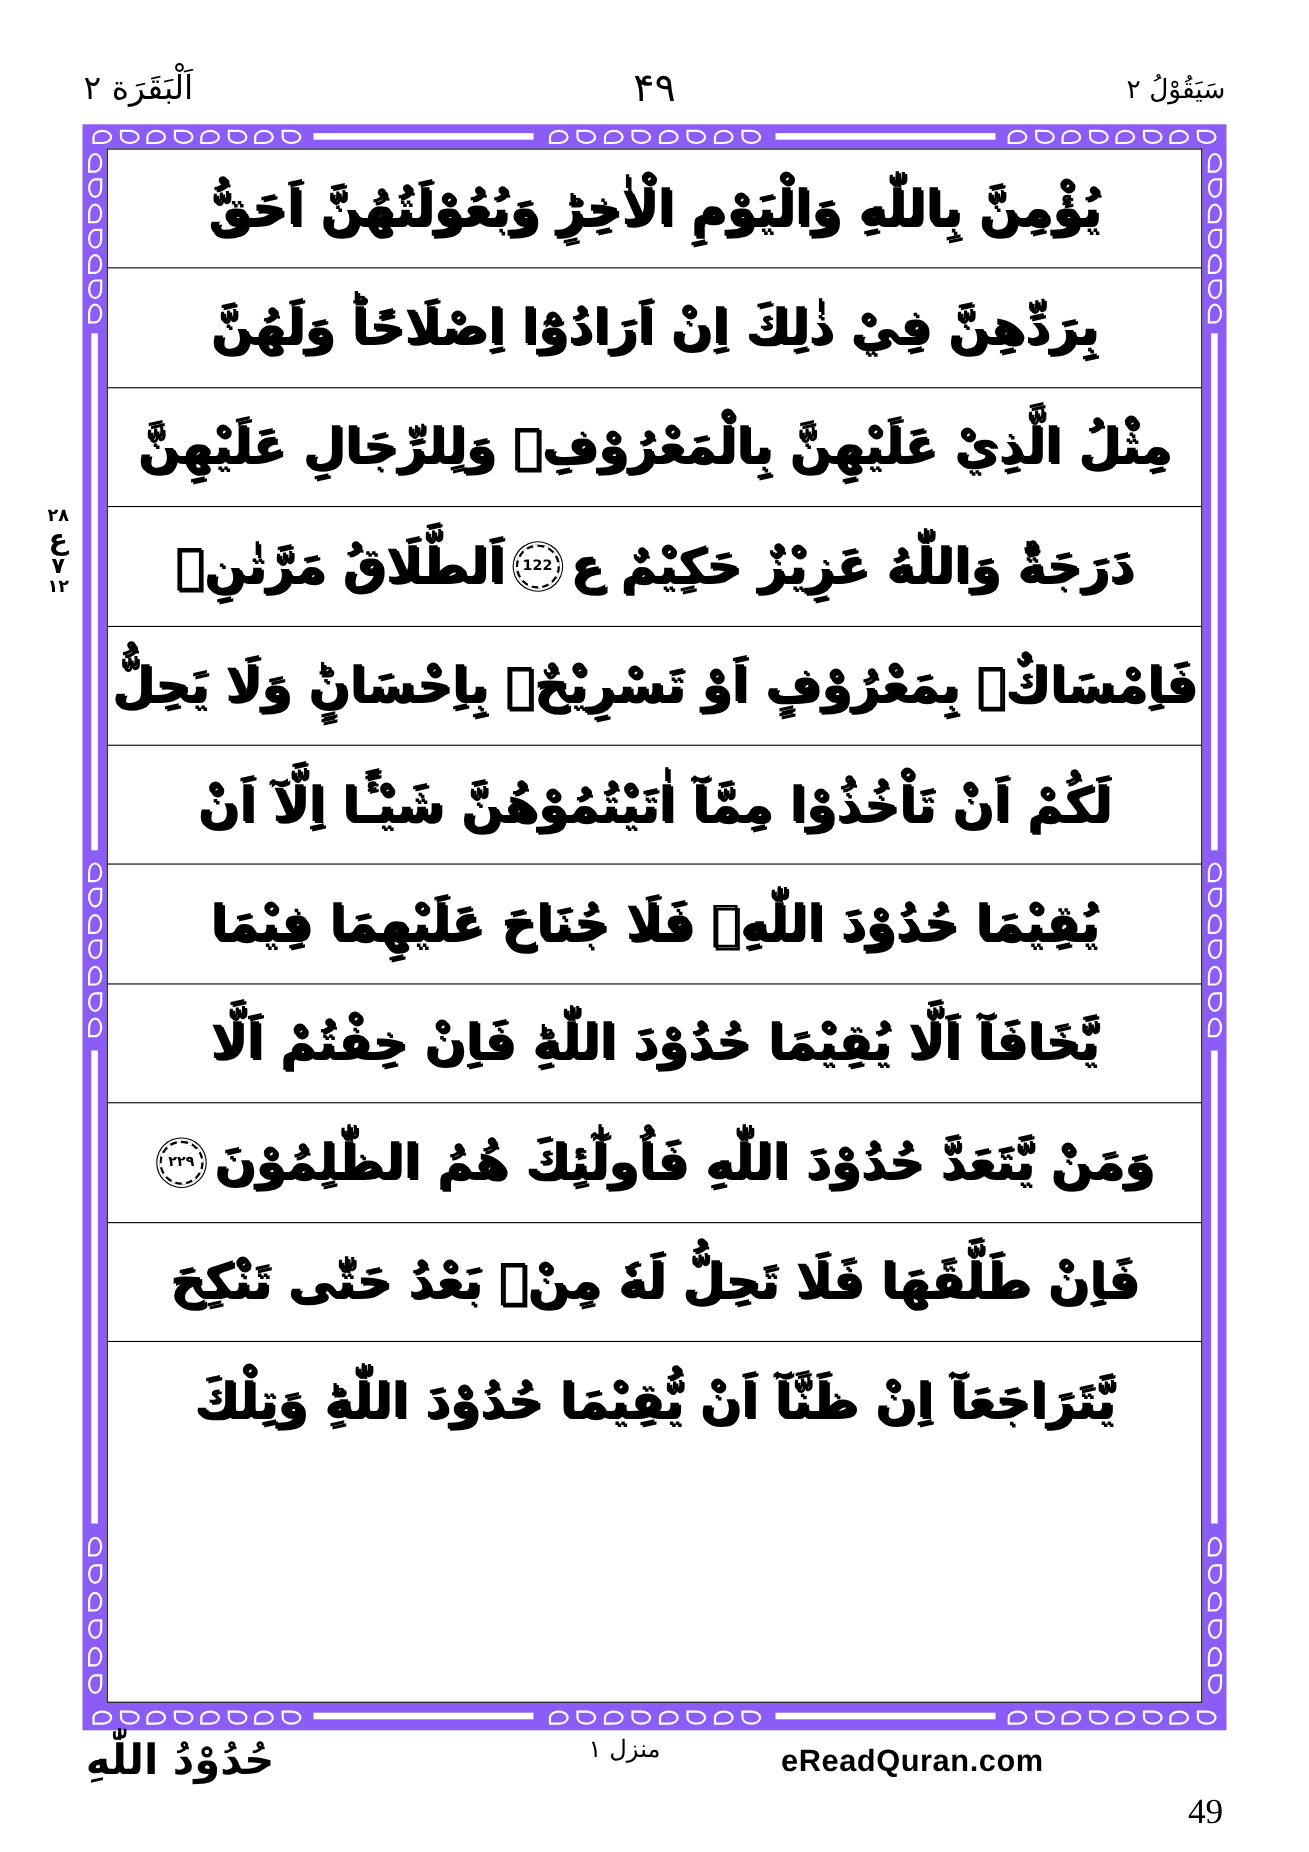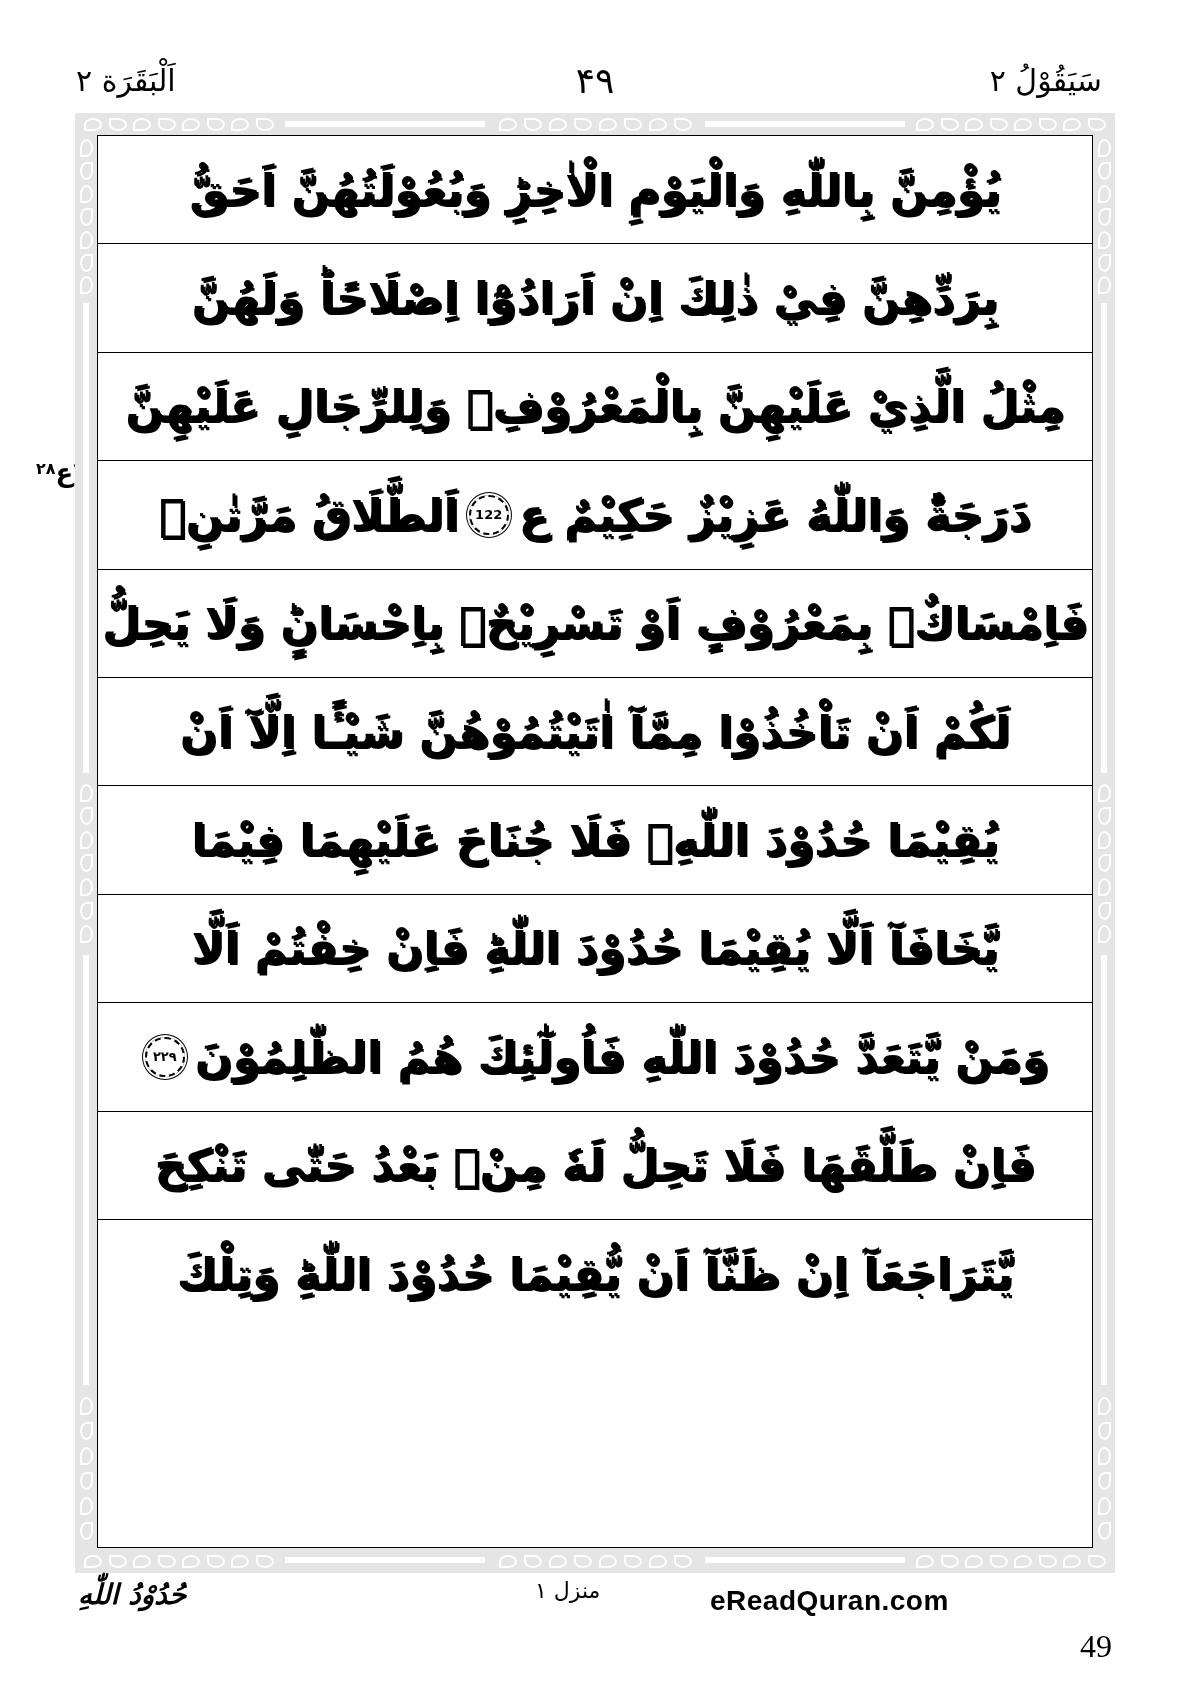--- a/index.html
+++ b/index.html
@@ -3,25 +3,25 @@
 <meta charset="utf-8">
 <style>
   html, body { margin:0; padding:0; background:#ffffff; }
   body { width:1190px; height:1684px; position:relative; overflow:hidden;
          font-family:"DejaVu Sans", sans-serif; color:#000; }
 
   .hdr { position:absolute; top:56px; height:50px; line-height:50px;
          font-family:"DejaVu Sans", sans-serif; font-weight:normal; white-space:nowrap; }
   .hdr-left  { left:76px;  font-size:30px; direction:rtl; }
   .hdr-center{ left:545px; width:100px; text-align:center; font-size:36px; }
-  .hdr-right { right:88px; font-size:30px; direction:rtl;margin-left:29px; }
+  .hdr-right { right:76px; font-size:24px; direction:rtl;margin-left:29px; }
 
   
   .frame { position:absolute; left:75px; top:113px; width:1040px; height:1460px;
-           background:#e5e5e5; box-sizing:border-box; }
+           background:#8b5cf6; box-sizing:border-box; }
   
   .chan { position:absolute; background:#fff; }
   .chan.h { height:6px; }
   .chan.v { width:6px; }
   
   .orn { position:absolute; display:flex; align-items:center; justify-content:space-around;
          overflow:hidden; }
   .orn.h { height:18px; }
   .orn.v { width:18px; flex-direction:column; }
   .orn span { display:block; border:2px solid #fff; border-radius:50% 50% 50% 0; }
@@ -38,28 +38,28 @@
   .row:last-child { border-bottom:none;align-items:center; }
   .line { font-family:"DejaVu Sans", sans-serif; font-weight:bold; font-size:44px;
           white-space:nowrap; line-height:1; text-shadow:2px 2px 0 #000;
           display:flex; align-items:center; gap:6px; }
   .ayah { display:inline-flex; align-items:center; justify-content:center;
           width:36px; height:36px; border-radius:50%; border:2px dashed #000;
           font-size:13px; font-weight:bold; text-shadow:none; margin:0 4px;
           box-shadow:0 0 0 2px #fff, 0 0 0 3px #000; }
 
   .margin-mark { position:absolute; left:36px; top:460px; width:34px;
-                 display:flex; flex-direction:row; align-items:flex-start;
+                 display:flex; flex-direction:column; align-items:center;
                  font-weight:bold; font-family:"DejaVu Sans", sans-serif; }
   .margin-mark .m1, .margin-mark .m4 { font-size:16px; line-height:18px; }
   .margin-mark .m2 { font-size:26px; line-height:26px; }
   .margin-mark .m3 { font-size:20px; line-height:20px; }
 
   .ftr { position:absolute; white-space:nowrap; }
-  .ftr-catch { left:78px; top:1578px; font-size:28px; font-weight:bold; direction:rtl;font-style:italic; }
+  .ftr-catch { left:78px; top:1578px; font-size:38px; font-weight:bold; direction:rtl; }
   .ftr-manzil { left:535px; top:1578px; font-size:22px; direction:rtl; }
   .ftr-site { left:710px; top:1585px; font-family:Liberation Sans, sans-serif;
               font-weight:bold; font-size:28px; letter-spacing:0.5px; }
   .ftr-num { left:1080px; top:1628px; font-family:"Liberation Serif", serif; font-size:32px; }
 </style>
 </head>
 <body>
 
 <div class="hdr hdr-left">اَلْبَقَرَة ۲</div>
 <div class="hdr hdr-center">۴۹</div>

